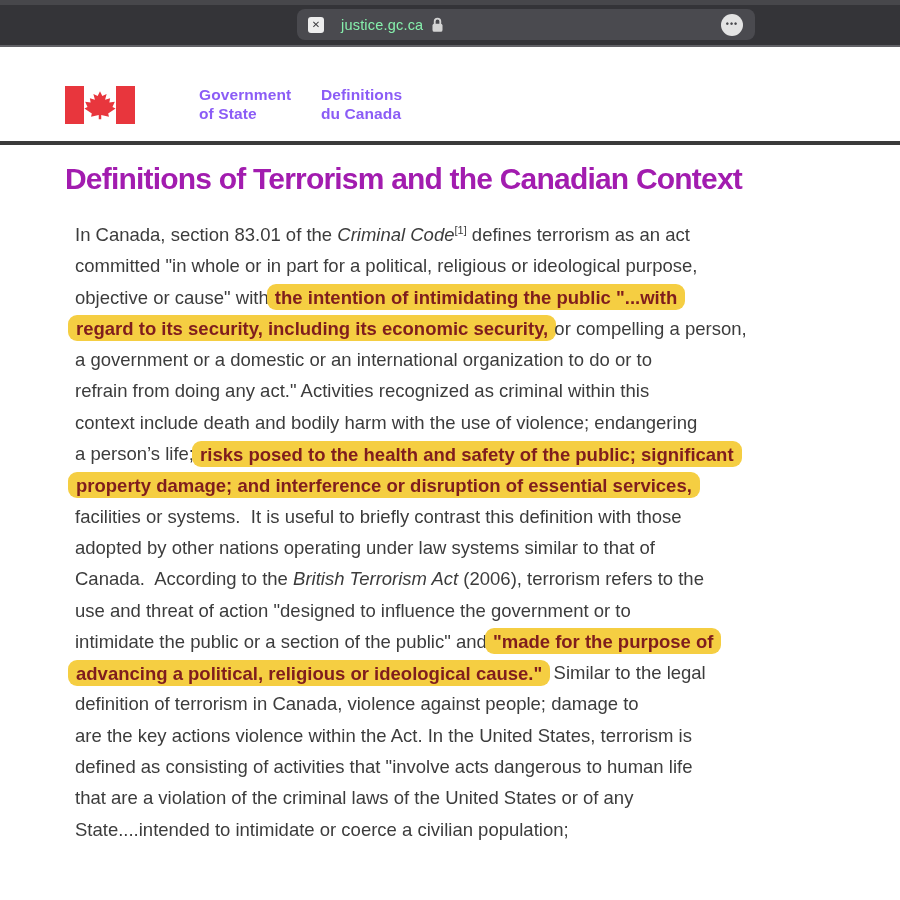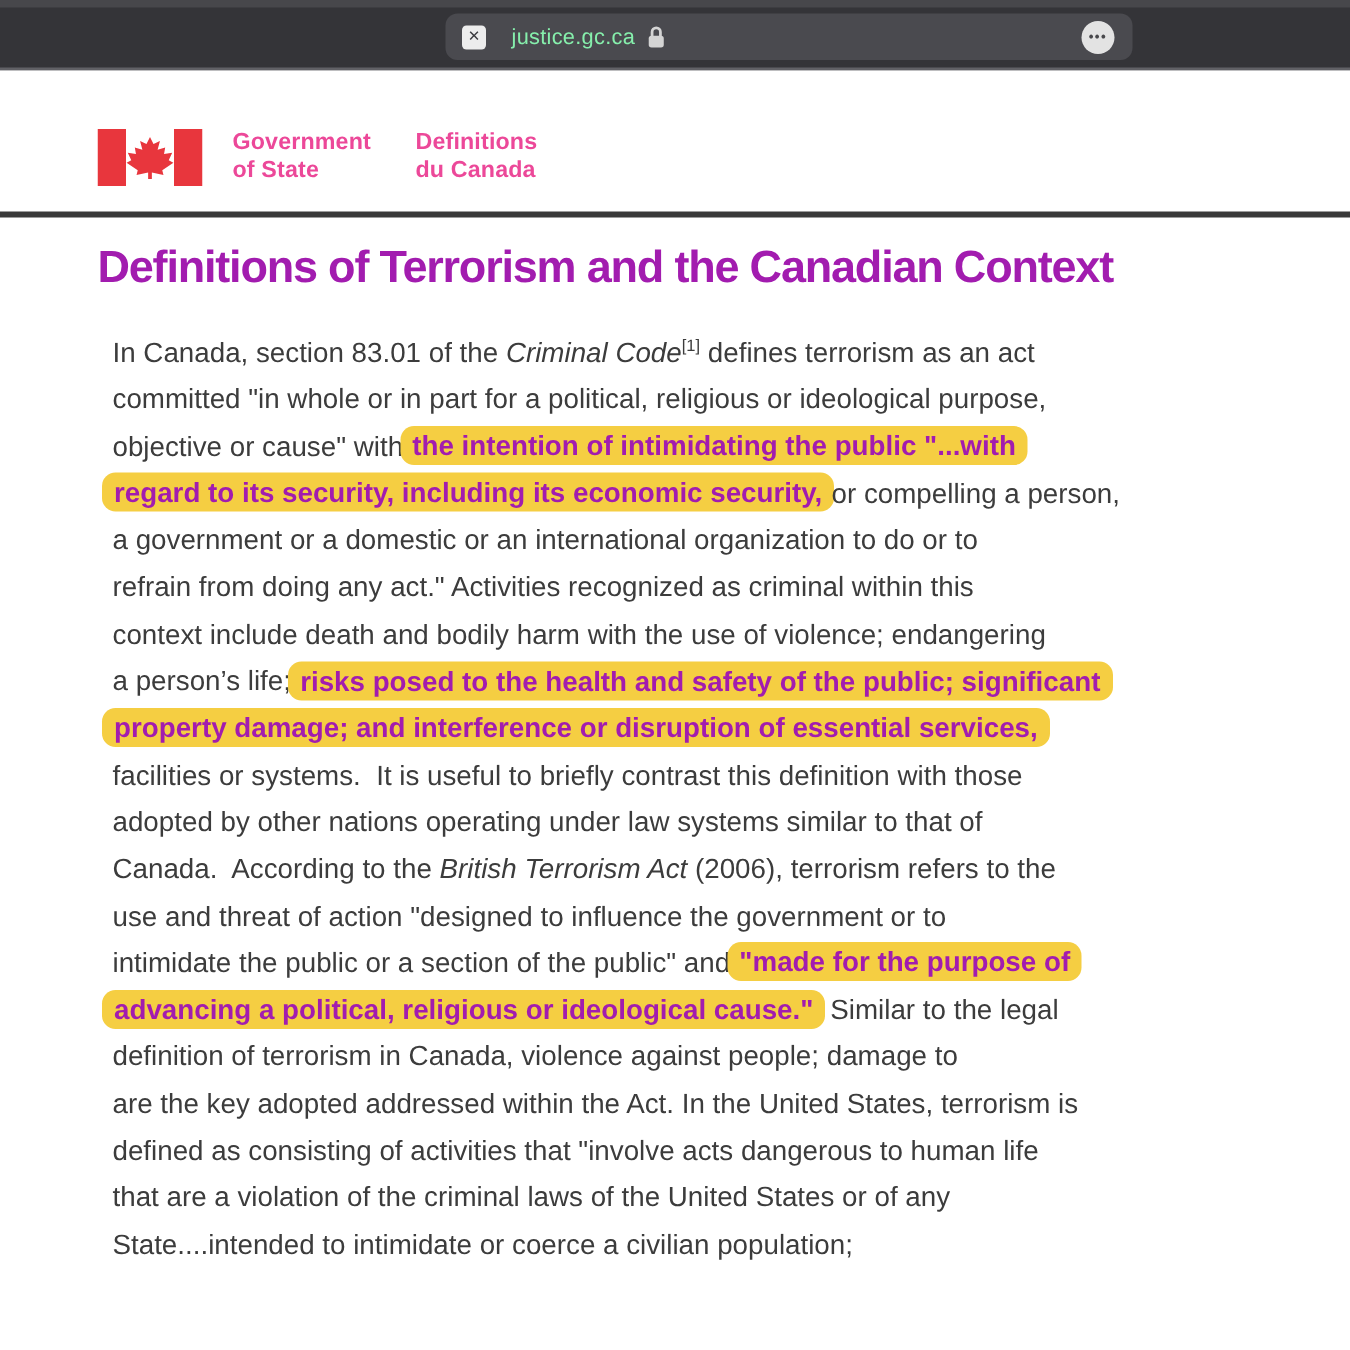--- a/index.html
+++ b/index.html
@@ -19,35 +19,35 @@
   .url-text { color:#86efac; font-size:14.5px; margin-left:17px; letter-spacing:.2px; }
   .lock { margin-left:8px; display:flex; align-items:center; }
   .menu-btn { position:absolute; right:12px; top:4.5px; width:22px; height:22px;
               border-radius:50%; background:#e3e3e3; display:flex; align-items:center;
               justify-content:center; color:#48484c; font-size:9px; letter-spacing:1px;
               line-height:1; font-weight:bold; }
 
   
   .goc-header { position:absolute; left:0; top:47px; width:900px; height:94px; background:#fff; }
   .flag { position:absolute; left:65px; top:39px; width:70px; height:38px; }
-  .sig { position:absolute; top:39px; font-size:15.5px; line-height:18.5px; color:#ec4899;
-         font-weight:600; letter-spacing:.1px; }
+  .sig { position:absolute; top:39px; font-size:15.5px; line-height:18.5px; color:#8b5cf6;
+         font-weight:600; letter-spacing:.1px;margin-left:44px; }
   .sig-en { left:155px; }
   .sig-fr { left:277px; }
   .rule { position:absolute; left:0; top:141px; width:900px; height:4px; background:#3a3a3a; }
 
   
   .title { position:absolute; left:65px; top:162px; width:820px;
            font-size:30px; font-weight:700; color:#a21caf; letter-spacing:-.8px; }
   .article { position:absolute; left:75px; top:219px; width:740px;
              font-size:18.5px; color:#3c3c3c; }
   .line { height:31.3px; line-height:31.3px; white-space:pre; }
   .it { font-style:italic; }
   .sup { font-size:11px; vertical-align:super; line-height:0; }
-  .hl { background:#f5ce42; color:#a21caf; font-weight:700;
+  .hl { background:#f5ce42; color:#7f1d1d; font-weight:700;
         padding:2.5px 8px; margin:0 -7px; border-radius:9px; }
 </style>
 </head>
 <body>
 
 <div class="stage">
 
   <div class="browser-bar">
     <div class="url-pill">
       <div class="favicon">✕</div>
@@ -93,19 +93,19 @@
       <div class="line"><span>context include death and bodily harm with the use of violence; endangering</span></div>
       <div class="line"><span>a person’s life; </span><span class="hl">risks posed to the health and safety of the public; significant</span></div>
       <div class="line"><span class="hl">property damage; and interference or disruption of essential services,</span></div>
       <div class="line"><span>facilities or systems.  It is useful to briefly contrast this definition with those</span></div>
       <div class="line"><span>adopted by other nations operating under law systems similar to that of</span></div>
       <div class="line"><span>Canada.  According to the </span><span class="it">British Terrorism Act</span><span> (2006), terrorism refers to the</span></div>
       <div class="line"><span>use and threat of action "designed to influence the government or to</span></div>
       <div class="line"><span>intimidate the public or a section of the public" and </span><span class="hl">"made for the purpose of</span></div>
       <div class="line"><span class="hl">advancing a political, religious or ideological cause."</span><span>  Similar to the legal</span></div>
       <div class="line"><span>definition of terrorism in Canada, violence against people; damage to</span></div>
-      <div class="line"><span>are the key adopted addressed within the Act. In the United States, terrorism is</span></div>
+      <div class="line"><span>are the key actions violence within the Act. In the United States, terrorism is</span></div>
       <div class="line"><span>defined as consisting of activities that "involve acts dangerous to human life</span></div>
       <div class="line"><span>that are a violation of the criminal laws of the United States or of any</span></div>
       <div class="line"><span>State....intended to intimidate or coerce a civilian population;</span></div>
     </div>
 
 </div>
 
 </body></html>

